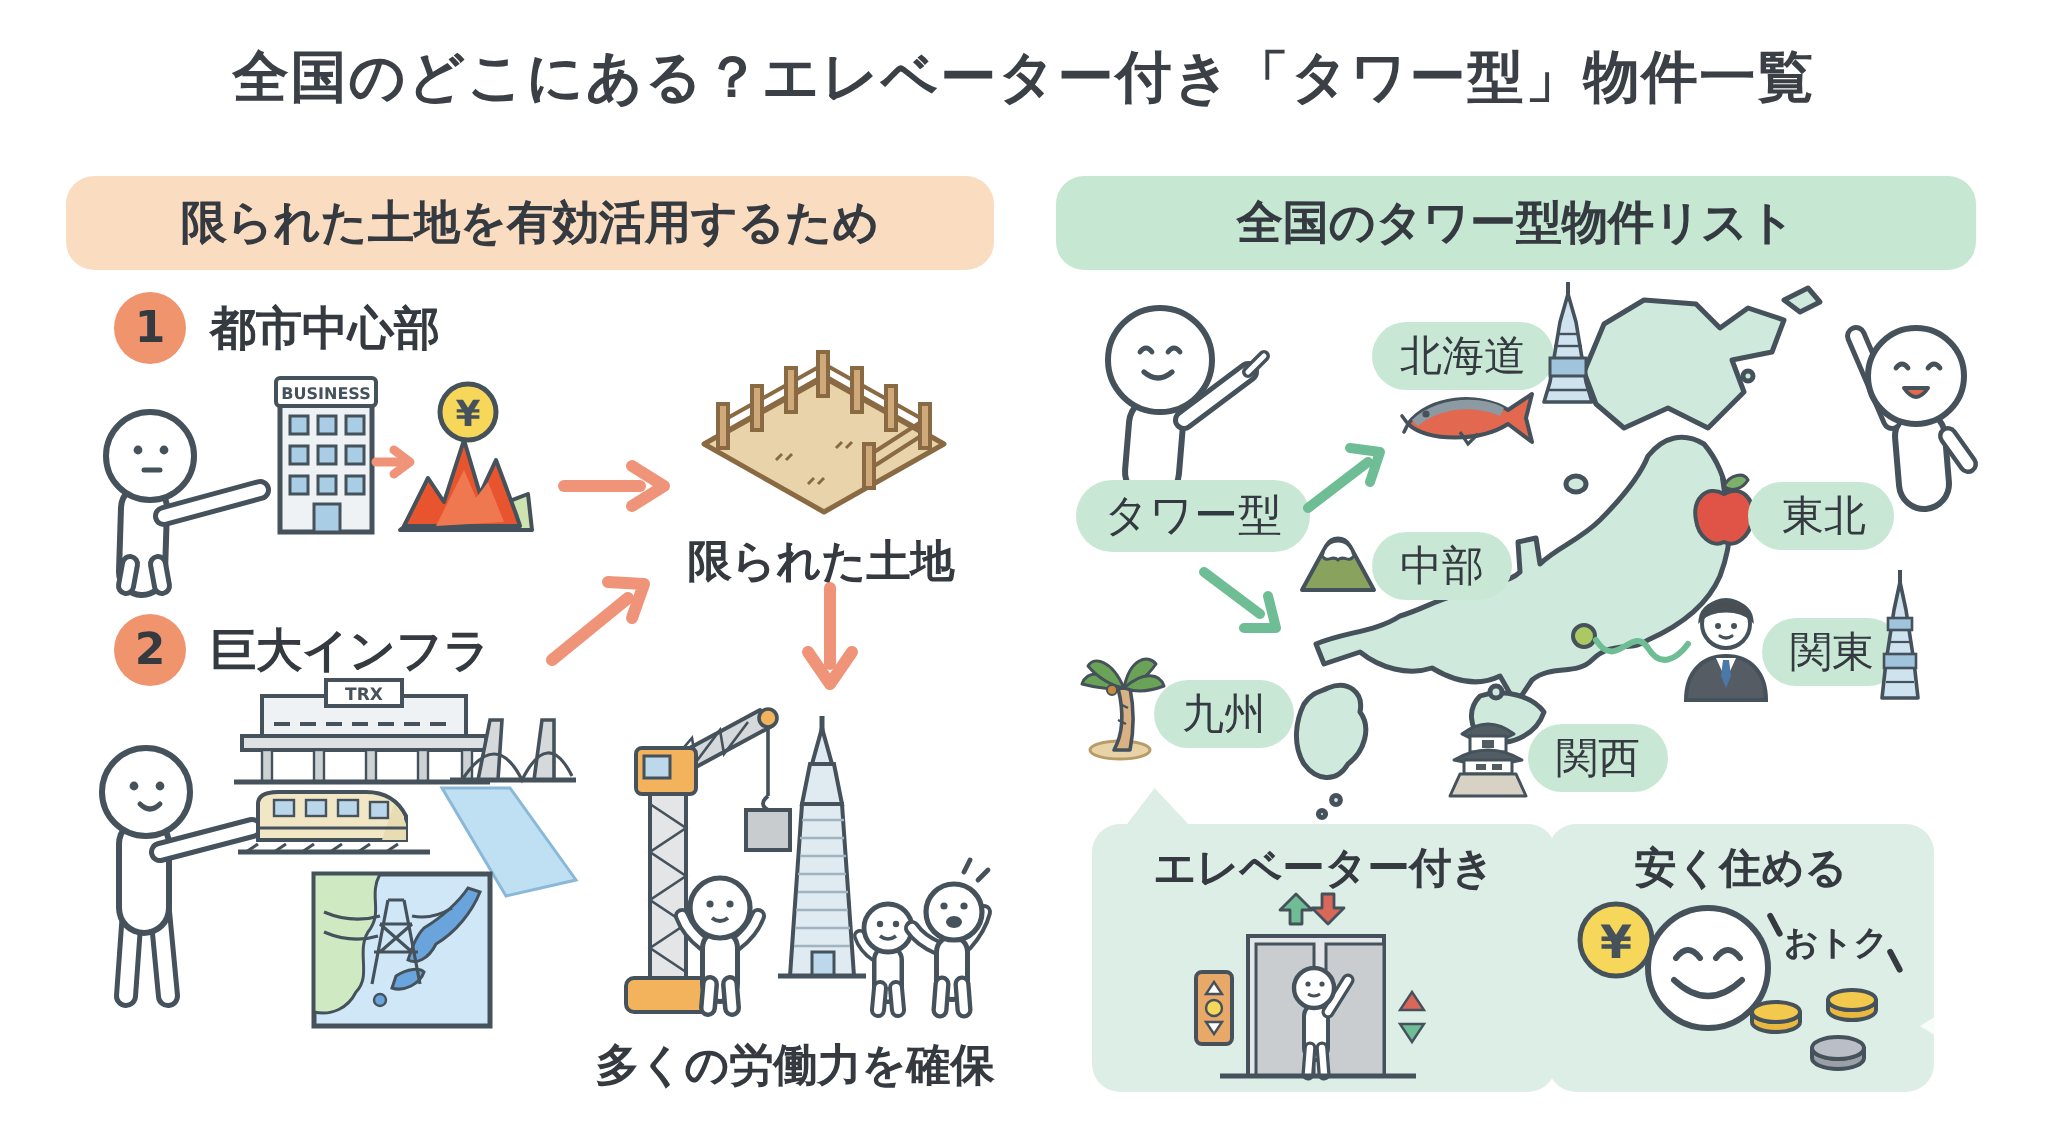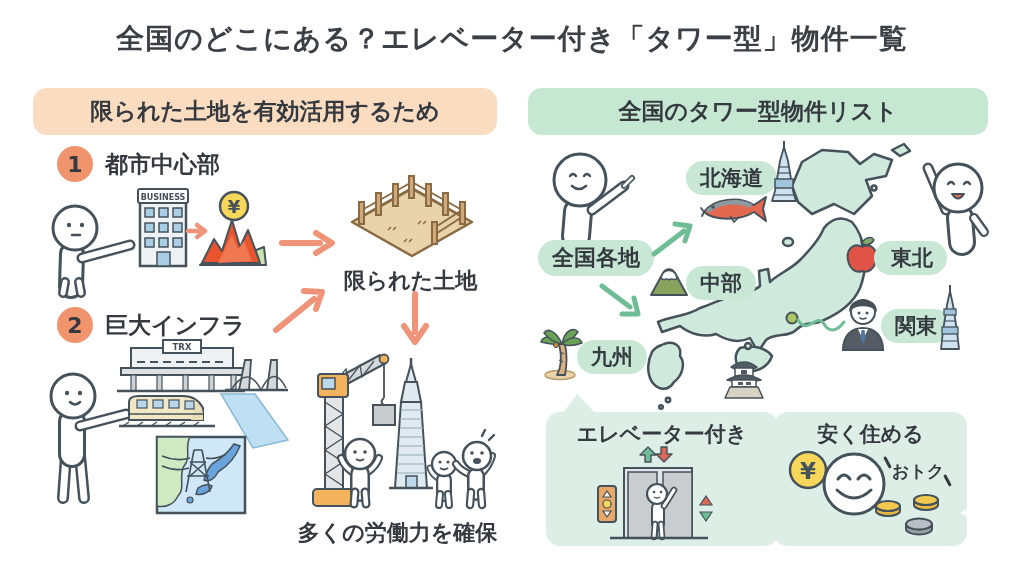--- a/index.html
+++ b/index.html
@@ -11,21 +11,21 @@
   .panel-header{height:47px;border-radius:14px;display:flex;align-items:center;justify-content:center;
                 font-size:23px;font-weight:bold;color:#343a40;}
   .hdr-left{left:33px;top:88px;width:464px;background:#fadcc1;}
   .hdr-right{left:528px;top:88px;width:460px;background:#c6e8d3;}
   .step{display:flex;align-items:center;gap:12px;}
   .numcircle{width:36px;height:36px;border-radius:50%;background:#f0946e;display:flex;
              align-items:center;justify-content:center;font-size:22px;font-weight:bold;color:#343a40;}
   .steplabel{font-size:23px;font-weight:bold;color:#343a40;}
   .caption{font-size:22px;font-weight:bold;color:#343a40;text-align:center;}
   .pill{position:absolute;background:#c8e8d5;border-radius:18px;padding:3px 14px;font-size:21px;
-        font-weight:bold;color:#343a40;white-space:nowrap;}
+        font-weight:normal;color:#343a40;white-space:nowrap;}
   .featurebox{position:absolute;background:#ddeee7;border-radius:14px;}
   .featurebox .boxtitle{position:absolute;top:8px;left:0;width:100%;text-align:center;
                         font-size:21px;font-weight:bold;color:#343a40;}
   .bubble-tail{position:absolute;left:562px;top:394px;width:34px;height:20px;background:#ddeee7;
                clip-path:polygon(45% 0,100% 100%,0 100%);}
   .chevron{position:absolute;left:960px;top:498px;width:24px;height:30px;
            background:rgba(255,255,255,0.8);clip-path:polygon(0 50%,100% 0,78% 50%,100% 100%);}
   .badge{position:absolute;font-size:17px;font-weight:bold;color:#343a40;white-space:nowrap;}
   .emph{position:absolute;width:2.5px;height:13px;background:#343a40;border-radius:2px;}
   svg{display:block;overflow:visible;}
@@ -338,21 +338,21 @@
 
   <svg class="abs" style="left:700px;top:190px;" width="72" height="40" viewBox="0 0 72 40">
     <path d="M4,22 C14,8 40,6 54,15 L66,7 L63,19 L66,31 L54,22 C40,31 14,31 4,22 Z" fill="#e2684f" stroke="#45525b" stroke-width="2" stroke-linejoin="round"></path>
     <path d="M6,20 C17,9 40,7 52,14 L50,18 C37,12 19,14 9,23 Z" fill="#8b9aa3"></path>
     <circle cx="13" cy="17" r="1.8" fill="#45525b"></circle>
     <path d="M4,22 L1,18 M4,22 L2,26" stroke="#45525b" stroke-width="1.8" stroke-linecap="round"></path>
     <path d="M30,26 l4,6 l5,-5" fill="none" stroke="#45525b" stroke-width="1.6"></path>
   </svg>
 
   <div class="pill" style="left:538px;top:240px;font-size:22px;">
-    <span>全国各地</span>
+    <span>タワー型</span>
   </div>
 
   <svg class="abs" style="left:648px;top:216px;" width="52" height="44" viewBox="0 0 52 44">
     <path d="M6,38 L36,15" stroke="#6fbd95" stroke-width="5" stroke-linecap="round"></path>
     <path d="M27,8 L42,10 L37,25" fill="none" stroke="#6fbd95" stroke-width="5" stroke-linecap="round" stroke-linejoin="round"></path>
   </svg>
 
   <svg class="abs" style="left:594px;top:280px;" width="52" height="44" viewBox="0 0 52 44">
     <path d="M8,6 L36,27" stroke="#6fbd95" stroke-width="5" stroke-linecap="round"></path>
     <path d="M40,18 L44,34 L28,34" fill="none" stroke="#6fbd95" stroke-width="5" stroke-linecap="round" stroke-linejoin="round"></path>
@@ -422,20 +422,23 @@
     <path d="M10,12 Q23,2 36,12 L32,14 L14,14 Z" fill="#525c63" stroke="#45525b" stroke-width="1.5" stroke-linejoin="round"></path>
     <rect x="14" y="13" width="18" height="8" fill="#fff" stroke="#45525b" stroke-width="1.5"></rect>
     <path d="M6,25 Q23,15 40,25 L35,26 L11,26 Z" fill="#525c63" stroke="#45525b" stroke-width="1.5" stroke-linejoin="round"></path>
     <rect x="11" y="25" width="24" height="7" fill="#fff" stroke="#45525b" stroke-width="1.5"></rect>
     <polygon points="9,32 37,32 42,43 4,43" fill="#d8d2c4" stroke="#45525b" stroke-width="1.5" stroke-linejoin="round"></polygon>
     <rect x="20" y="15" width="6" height="4" fill="#525c63"></rect>
     <rect x="17" y="27" width="5" height="3" fill="#525c63"></rect>
       <rect x="25" y="27" width="5" height="3" fill="#525c63"></rect>
   </svg>
 
+  <div class="pill" style="left:764px;top:362px;">
+    <span>関西</span>
+  </div>
 
   <div class="bubble-tail"></div>
   <div class="featurebox" style="left:546px;top:412px;width:232px;height:134px;">
     <div class="boxtitle">エレベーター付き</div>
     <svg style="position:absolute;left:36px;top:34px;" width="160" height="96" viewBox="0 0 160 96">
       <path d="M63,12 L63,5 L58,5 L66,-3 L74,5 L69,5 L69,12 Z" transform="translate(0,4)" fill="#6fbd95" stroke="#45525b" stroke-width="1.4" stroke-linejoin="round"></path>
       <path d="M85,1 L85,8 L90,8 L82,16 L74,8 L79,8 L79,1 Z" fill="#d9685a" stroke="#45525b" stroke-width="1.4" stroke-linejoin="round"></path>
       <rect x="42" y="22" width="68" height="70" fill="#e3e6e8" stroke="#45525b" stroke-width="2"></rect>
       <rect x="46" y="26" width="29" height="66" fill="#c9cdd0" stroke="#45525b" stroke-width="1.5"></rect>
       <rect x="81" y="26" width="29" height="66" fill="#c9cdd0" stroke="#45525b" stroke-width="1.5"></rect>

